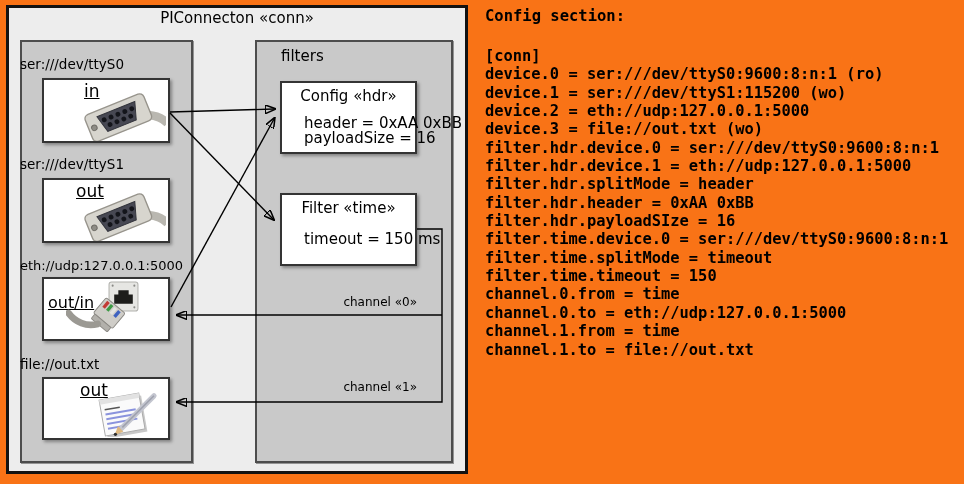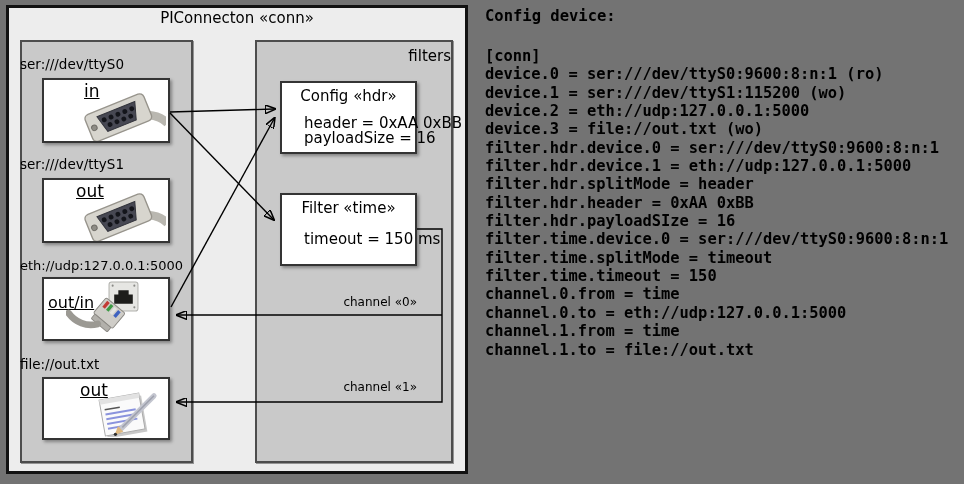--- a/index.html
+++ b/index.html
@@ -1,36 +1,36 @@
 <!DOCTYPE html>
 <html><head>
 <meta charset="utf-8">
 <style>
   html,body{margin:0;padding:0;background:#ffffff;}
   .stage{
-    position:relative;width:964px;height:484px;background:#737373;
+    position:relative;width:964px;height:484px;background:#f97316;
     overflow:hidden;font-family:"DejaVu Sans",sans-serif;color:#000;
   }
   
   .outer-box{
     position:absolute;left:6px;top:5px;width:456px;height:463px;
     background:#ededed;border:3px solid #121212;
   }
   .diagram-title{
     position:absolute;left:6px;top:9px;width:462px;text-align:center;
     font-size:15px;color:#000;
   }
   .panel{
     position:absolute;background:#c9c9c9;border:2px solid #4d4d4d;
     box-shadow:1px 1px 0 rgba(40,40,40,.45);
   }
   .devices-panel{left:20px;top:40px;width:169px;height:419px;}
   .filters-panel{left:255px;top:40px;width:194px;height:419px;}
   .filters-label{
-    position:absolute;left:0;top:5px;width:100%;text-align:right;font-size:15px;
+    position:absolute;left:0;top:5px;width:100%;text-align:left;font-size:15px;padding-left:24px;
   }
   .dev-label{
     position:absolute;left:20px;width:173px;text-align:left;font-size:13.5px;
   }
   .dev-box{
     position:absolute;left:42px;width:124px;background:#ffffff;
     border:2px solid #343434;box-shadow:2px 2px 3px rgba(0,0,0,.35);
   }
   .port{position:absolute;font-size:17px;line-height:1.05;text-decoration:underline;}
   .filter-box{
@@ -179,21 +179,21 @@
         <path d="M0,0 L10,4 L0,8 z" fill="#000" stroke="none"></path>
       </marker>
     </defs>
     <line x1="170" y1="112" x2="274" y2="109" marker-end="url(#arr)"></line>
     <line x1="170" y1="113" x2="273" y2="219" marker-end="url(#arr)"></line>
     <line x1="171" y1="307" x2="274" y2="119" marker-end="url(#arr)"></line>
     <path d="M417 229 L442 229 L442 402 L178 402" marker-end="url(#arr)"></path>
     <path d="M442 315 L178 315" marker-end="url(#arr)"></path>
   </svg>
 
-  <div class="config-heading">Config device:</div>
+  <div class="config-heading">Config section:</div>
   <pre class="config-lines">[conn]
 device.0 = ser:///dev/ttyS0:9600:8:n:1 (ro)
 device.1 = ser:///dev/ttyS1:115200 (wo)
 device.2 = eth://udp:127.0.0.1:5000
 device.3 = file://out.txt (wo)
 filter.hdr.device.0 = ser:///dev/ttyS0:9600:8:n:1
 filter.hdr.device.1 = eth://udp:127.0.0.1:5000
 filter.hdr.splitMode = header
 filter.hdr.header = 0xAA 0xBB
 filter.hdr.payloadSIze = 16

